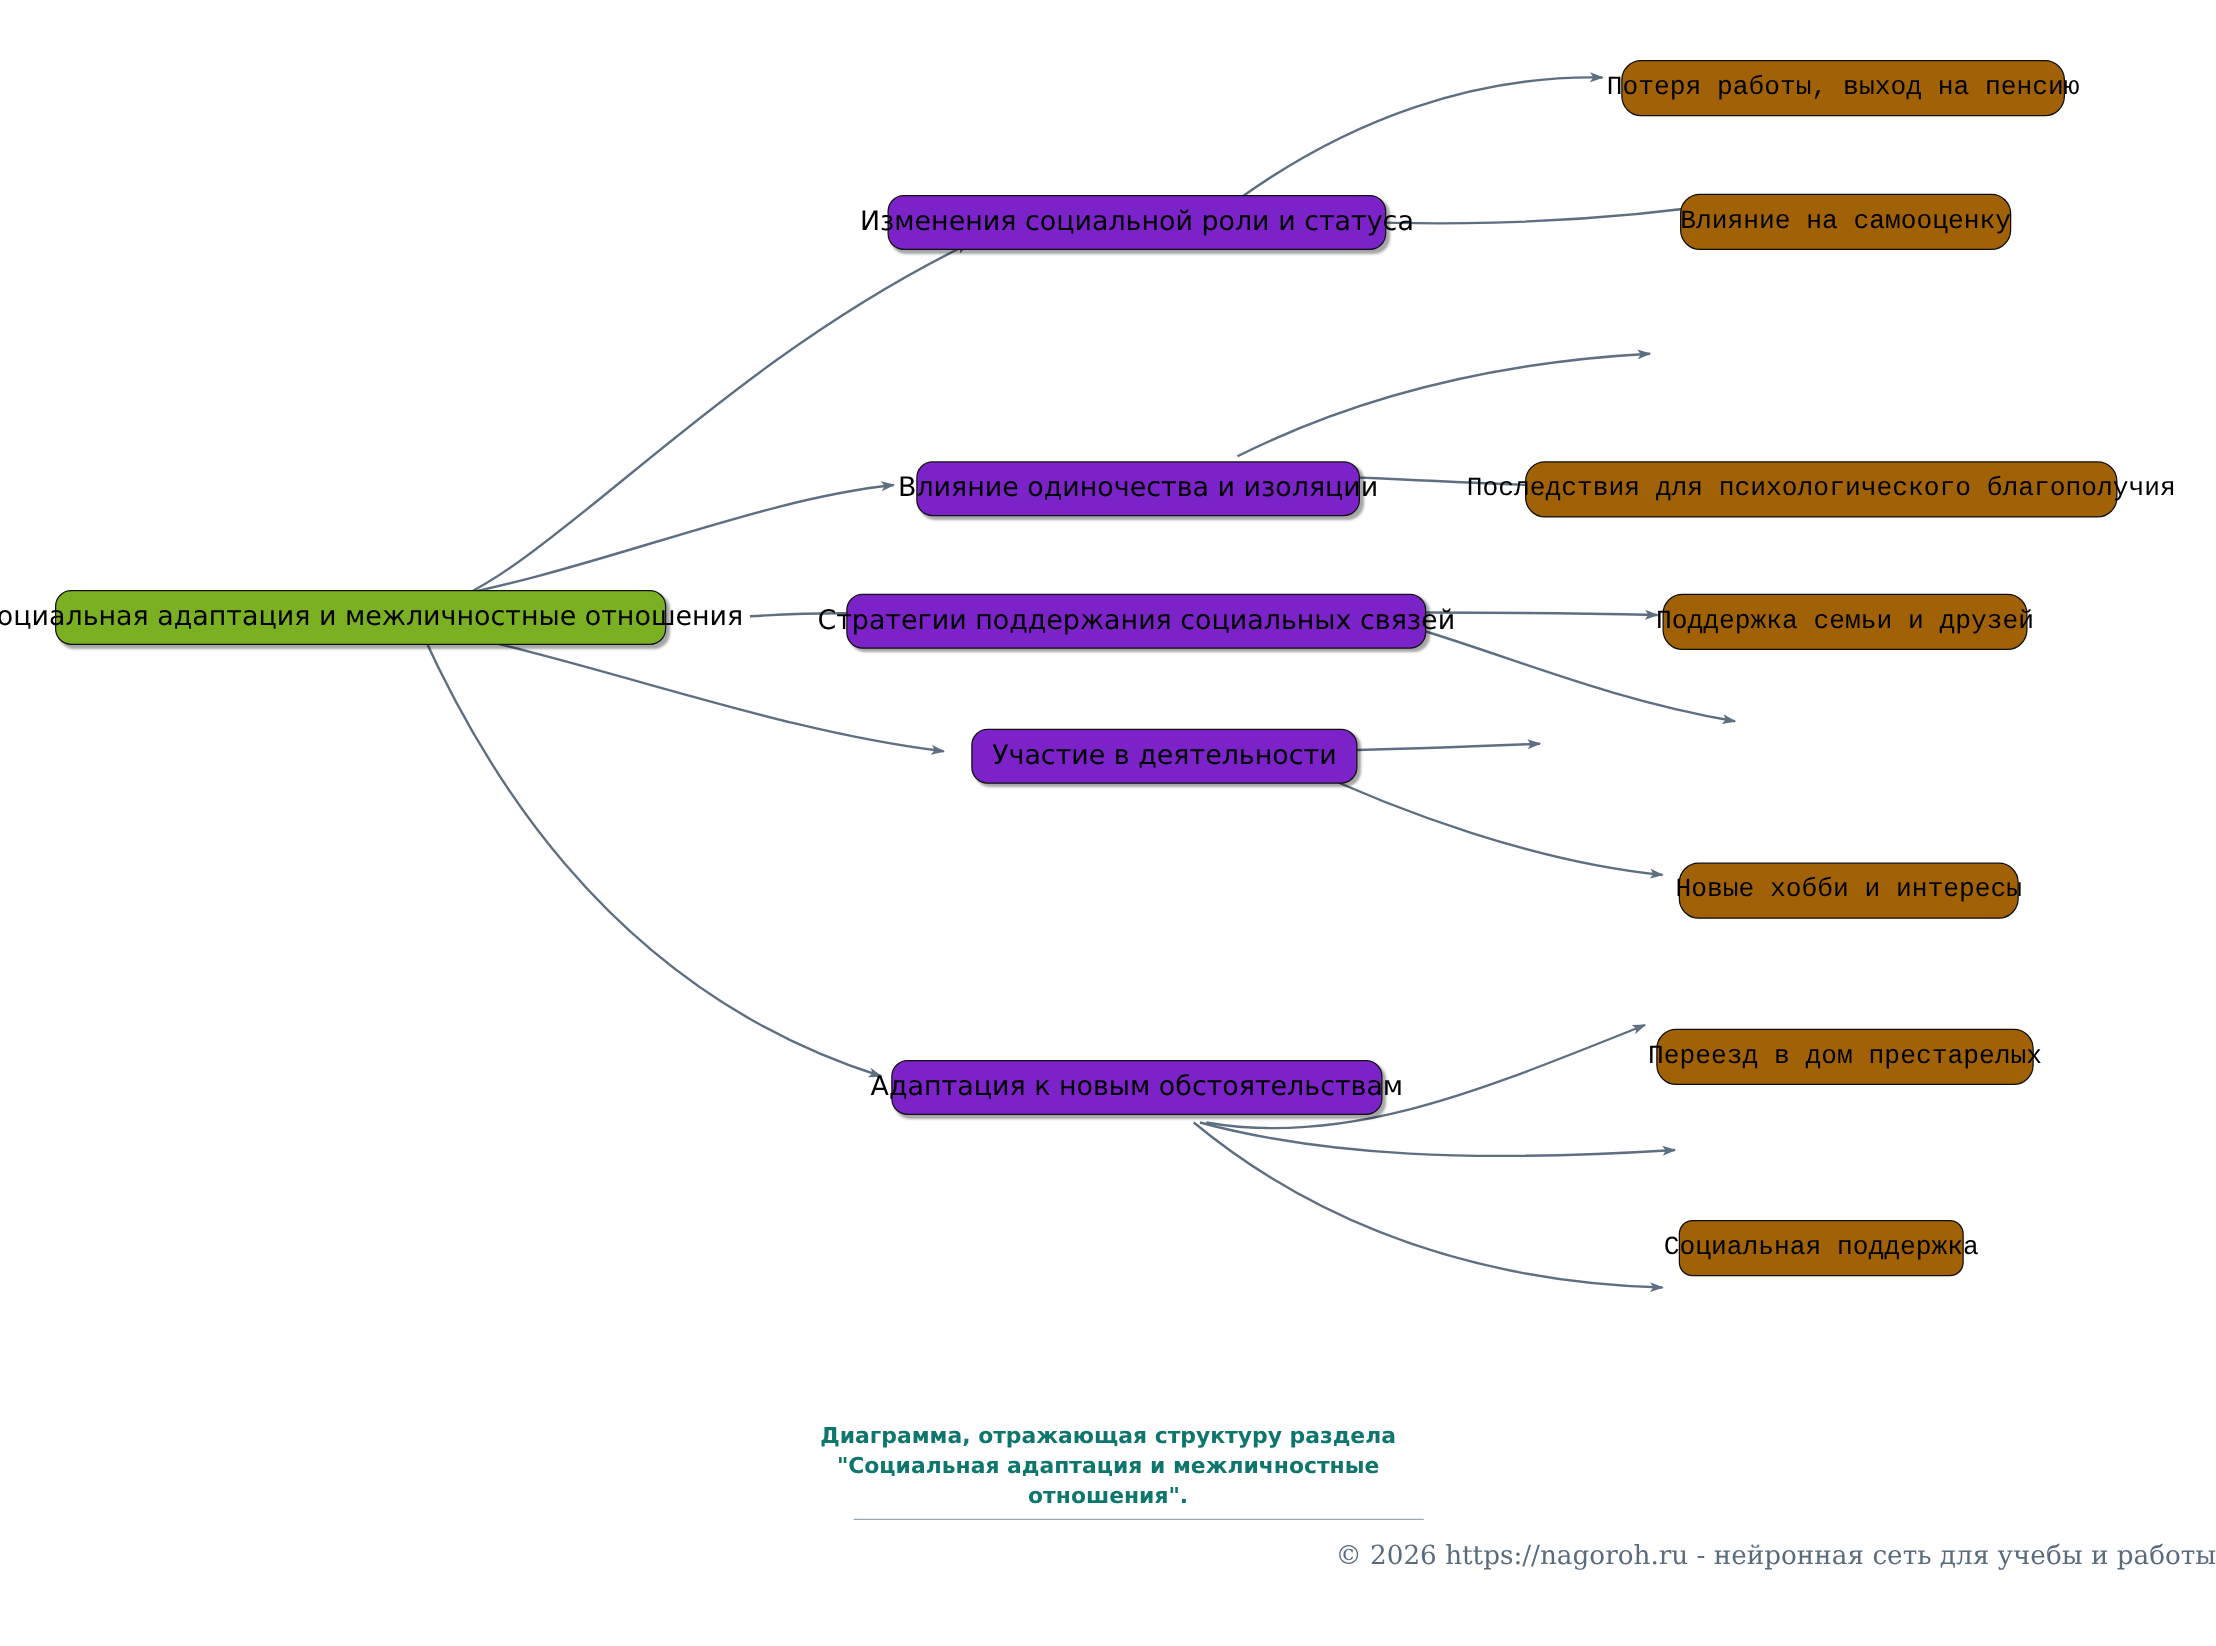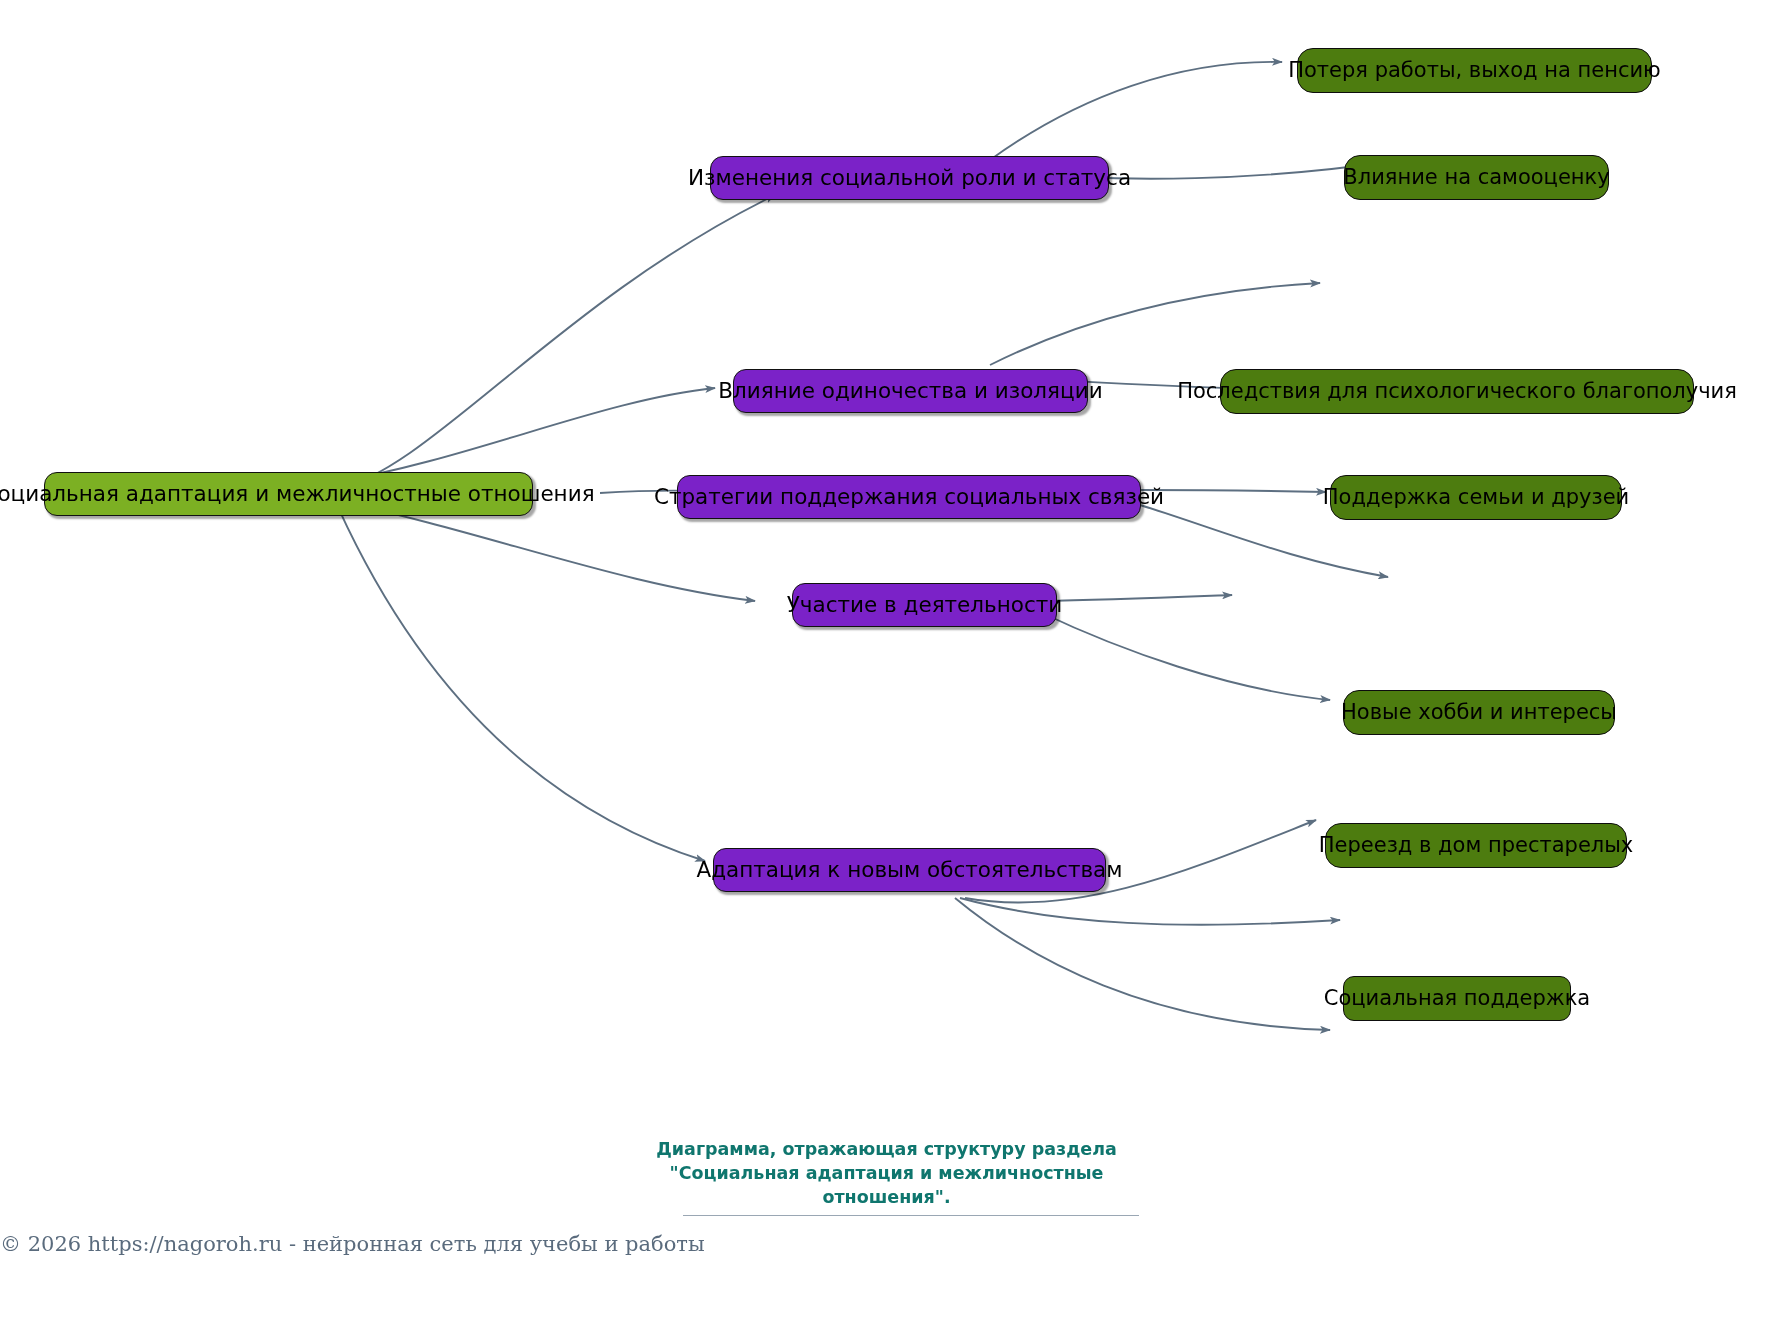--- a/index.html
+++ b/index.html
@@ -51,27 +51,28 @@
     background: #7B22C8;
     border: 1.6px solid #111111;
     border-radius: 13px;
     color: #000000;
     font-size: 21.5px;
     height: 44px;
     box-shadow: 2.5px 2.5px 2px rgba(0,0,0,0.35);
     padding: 0 16px;
   }
   .node-leaf {
-    background: #4d7c0f;
+    background: #a16207;
     border: 1.7px solid #0d0d0d;
     border-radius: 16px;
     color: #000000;
     font-size: 21px;
     height: 45px;
     padding: 0 17px;
+    font-family: Liberation Mono, monospace;
   }
   .caption {
     position: absolute;
     left: 0;
     width: 1773px;
     text-align: center;
     color: #0f766e;
     font-family: "DejaVu Sans", sans-serif;
     font-size: 17.5px;
     font-weight: bold;
@@ -79,21 +80,21 @@
   }
   .rule {
     position: absolute;
     height: 0;
     border-top: 1.3px solid #9aa7b4;
   }
   .footer {
     position: absolute;
     left: 0;
     width: 1773px;
-    text-align: left;
+    text-align: right;
     color: #5a6b7d;
     font-family: "DejaVu Serif", serif;
     font-size: 21px;
   }
 </style>
 </head>
 <body>
 
 <div id="canvas">
 
@@ -138,21 +139,21 @@
   </div>
 
   <div class="node node-branch" style="left:733px; top:369px; width:355px;">
     <span>Влияние одиночества и изоляции</span>
   </div>
 
   <div class="node node-branch" style="left:677px; top:475px; width:464px;">
     <span>Стратегии поддержания социальных связей</span>
   </div>
 
-  <div class="node node-branch" style="left:777px; top:583px; width:265px;margin-left:15px;">
+  <div class="node node-branch" style="left:777px; top:583px; width:309px;">
     <span>Участие в деятельности</span>
   </div>
 
   <div class="node node-branch" style="left:713px; top:848px; width:393px;">
     <span>Адаптация к новым обстоятельствам</span>
   </div>
 
   <div class="node node-leaf" style="left:1297px; top:48px; width:355px;">
     <span>Потеря работы, выход на пенсию</span>
   </div>

